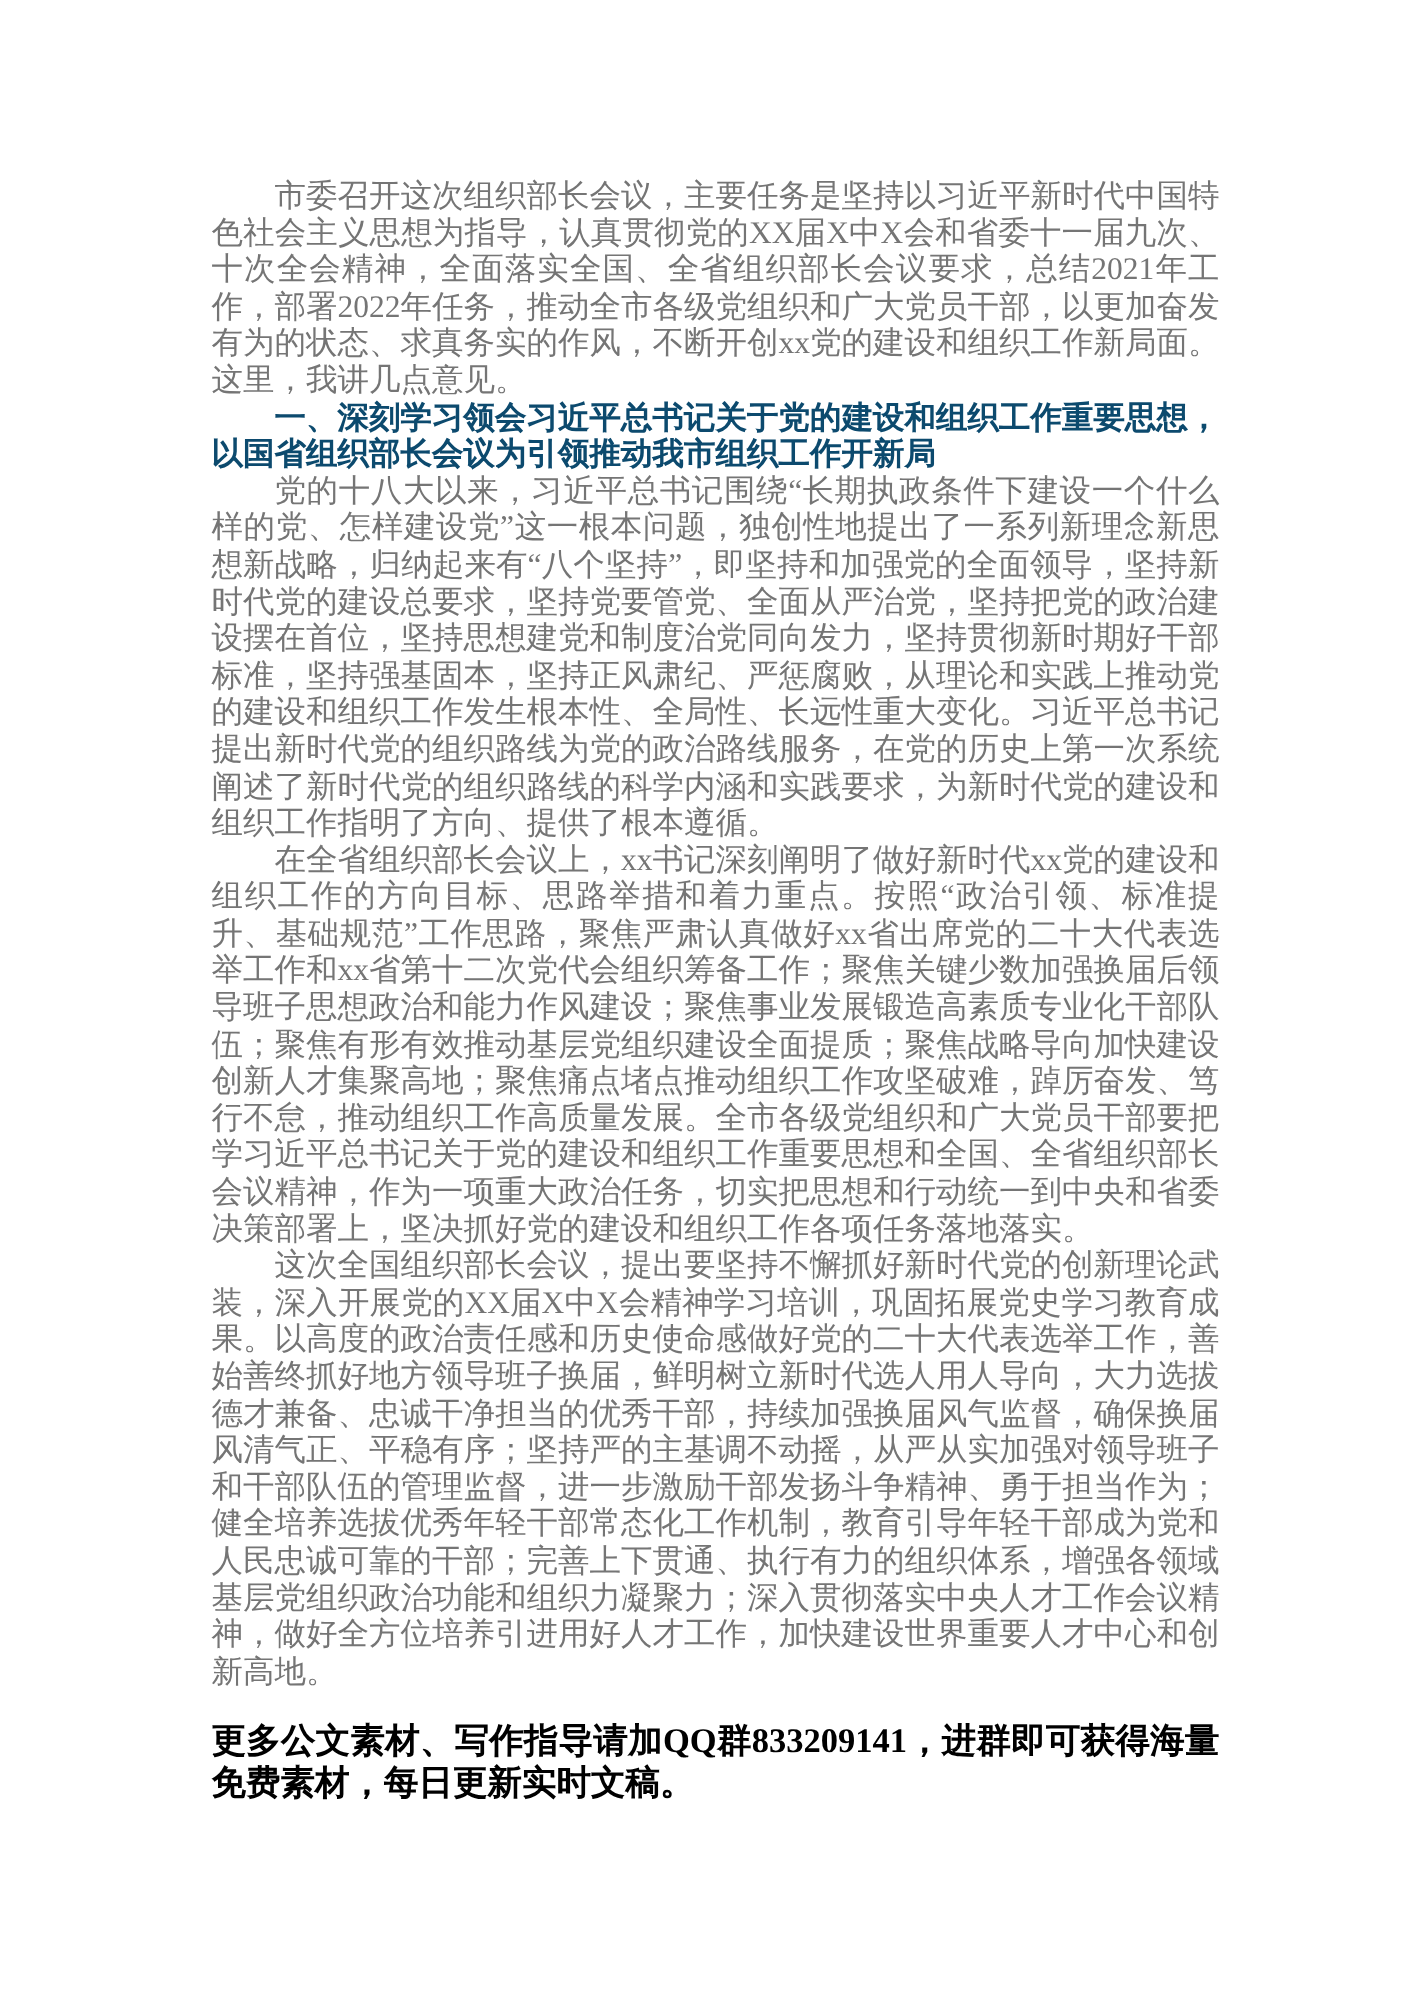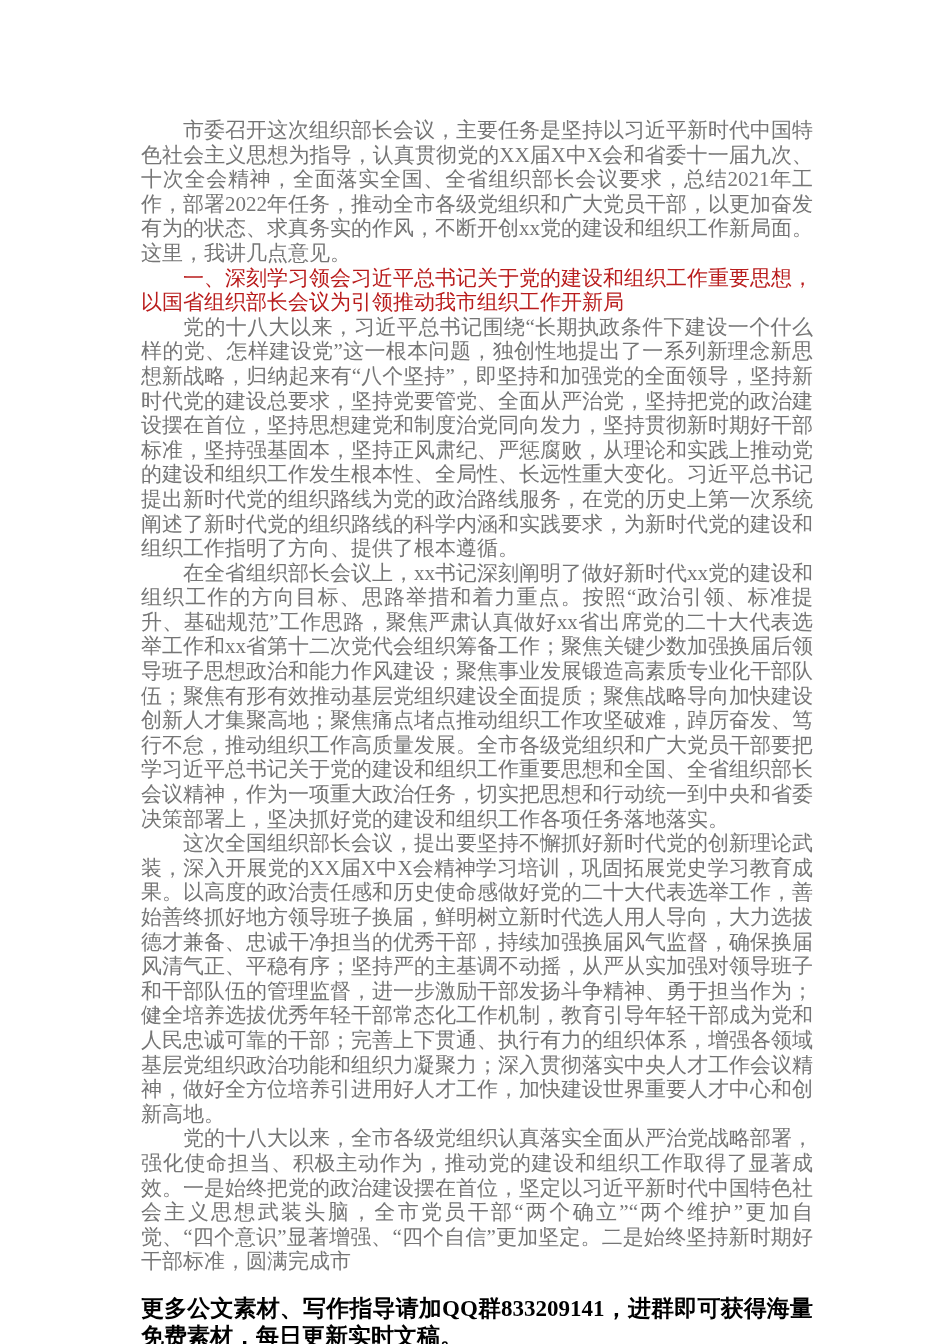--- a/index.html
+++ b/index.html
@@ -25,22 +25,22 @@
     margin: 0;
     font-size: 21px;
     line-height: 24.6px;
     color: #757575;
     text-align: justify;
     text-indent: 2em;
     letter-spacing: 0;
     font-weight: normal;
   }
   .para.heading {
-    color: #b91c1c;
-    font-weight: normal;
+    color: #0c4a6e;
+    font-weight: bold;
   }
   .footer-note {
     margin: 0;
     margin-top: 21px;
     font-size: 23px;
     line-height: 28px;
     color: #000000;
     font-weight: bold;
     text-align: justify;
   }
@@ -48,16 +48,15 @@
 </head>
 <body>
 
 <div class="page">
   <div class="content">
     <p class="para">市委召开这次组织部长会议，主要任务是坚持以习近平新时代中国特色社会主义思想为指导，认真贯彻党的XX届X中X会和省委十一届九次、十次全会精神，全面落实全国、全省组织部长会议要求，总结2021年工作，部署2022年任务，推动全市各级党组织和广大党员干部，以更加奋发有为的状态、求真务实的作风，不断开创xx党的建设和组织工作新局面。这里，我讲几点意见。</p>
     <p class="para heading">一、深刻学习领会习近平总书记关于党的建设和组织工作重要思想，以国省组织部长会议为引领推动我市组织工作开新局</p>
     <p class="para">党的十八大以来，习近平总书记围绕“长期执政条件下建设一个什么样的党、怎样建设党”这一根本问题，独创性地提出了一系列新理念新思想新战略，归纳起来有“八个坚持”，即坚持和加强党的全面领导，坚持新时代党的建设总要求，坚持党要管党、全面从严治党，坚持把党的政治建设摆在首位，坚持思想建党和制度治党同向发力，坚持贯彻新时期好干部标准，坚持强基固本，坚持正风肃纪、严惩腐败，从理论和实践上推动党的建设和组织工作发生根本性、全局性、长远性重大变化。习近平总书记提出新时代党的组织路线为党的政治路线服务，在党的历史上第一次系统阐述了新时代党的组织路线的科学内涵和实践要求，为新时代党的建设和组织工作指明了方向、提供了根本遵循。</p>
     <p class="para">在全省组织部长会议上，xx书记深刻阐明了做好新时代xx党的建设和组织工作的方向目标、思路举措和着力重点。按照“政治引领、标准提升、基础规范”工作思路，聚焦严肃认真做好xx省出席党的二十大代表选举工作和xx省第十二次党代会组织筹备工作；聚焦关键少数加强换届后领导班子思想政治和能力作风建设；聚焦事业发展锻造高素质专业化干部队伍；聚焦有形有效推动基层党组织建设全面提质；聚焦战略导向加快建设创新人才集聚高地；聚焦痛点堵点推动组织工作攻坚破难，踔厉奋发、笃行不怠，推动组织工作高质量发展。全市各级党组织和广大党员干部要把学习近平总书记关于党的建设和组织工作重要思想和全国、全省组织部长会议精神，作为一项重大政治任务，切实把思想和行动统一到中央和省委决策部署上，坚决抓好党的建设和组织工作各项任务落地落实。</p>
     <p class="para">这次全国组织部长会议，提出要坚持不懈抓好新时代党的创新理论武装，深入开展党的XX届X中X会精神学习培训，巩固拓展党史学习教育成果。以高度的政治责任感和历史使命感做好党的二十大代表选举工作，善始善终抓好地方领导班子换届，鲜明树立新时代选人用人导向，大力选拔德才兼备、忠诚干净担当的优秀干部，持续加强换届风气监督，确保换届风清气正、平稳有序；坚持严的主基调不动摇，从严从实加强对领导班子和干部队伍的管理监督，进一步激励干部发扬斗争精神、勇于担当作为；健全培养选拔优秀年轻干部常态化工作机制，教育引导年轻干部成为党和人民忠诚可靠的干部；完善上下贯通、执行有力的组织体系，增强各领域基层党组织政治功能和组织力凝聚力；深入贯彻落实中央人才工作会议精神，做好全方位培养引进用好人才工作，加快建设世界重要人才中心和创新高地。</p>
-    <p class="para">党的十八大以来，全市各级党组织认真落实全面从严治党战略部署，强化使命担当、积极主动作为，推动党的建设和组织工作取得了显著成效。一是始终把党的政治建设摆在首位，坚定以习近平新时代中国特色社会主义思想武装头脑，全市党员干部“两个确立”“两个维护”更加自觉、“四个意识”显著增强、“四个自信”更加坚定。二是始终坚持新时期好干部标准，圆满完成市</p>
     <p class="footer-note">更多公文素材、写作指导请加QQ群833209141，进群即可获得海量免费素材，每日更新实时文稿。</p>
   </div>
 </div>
 
 </body></html>

